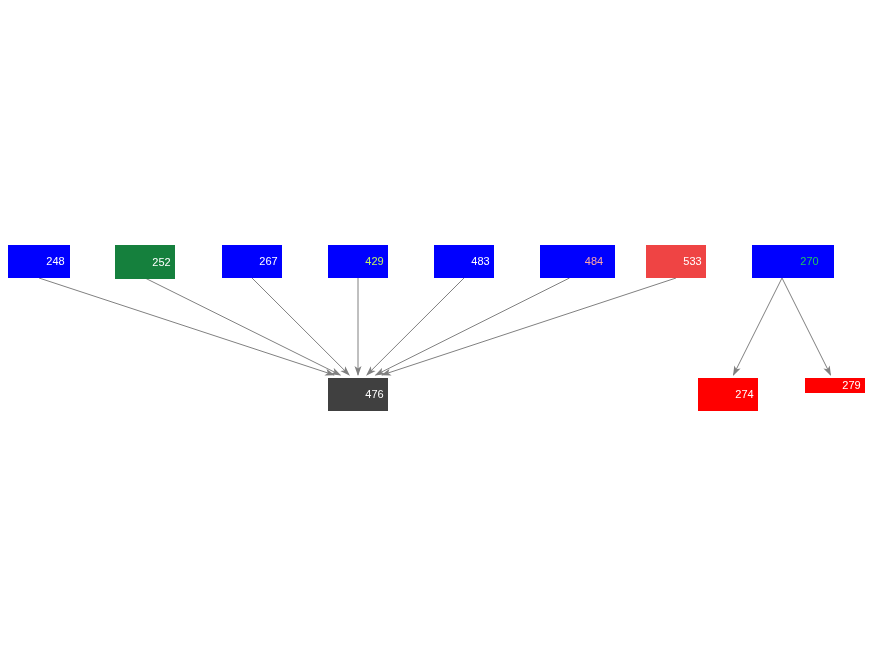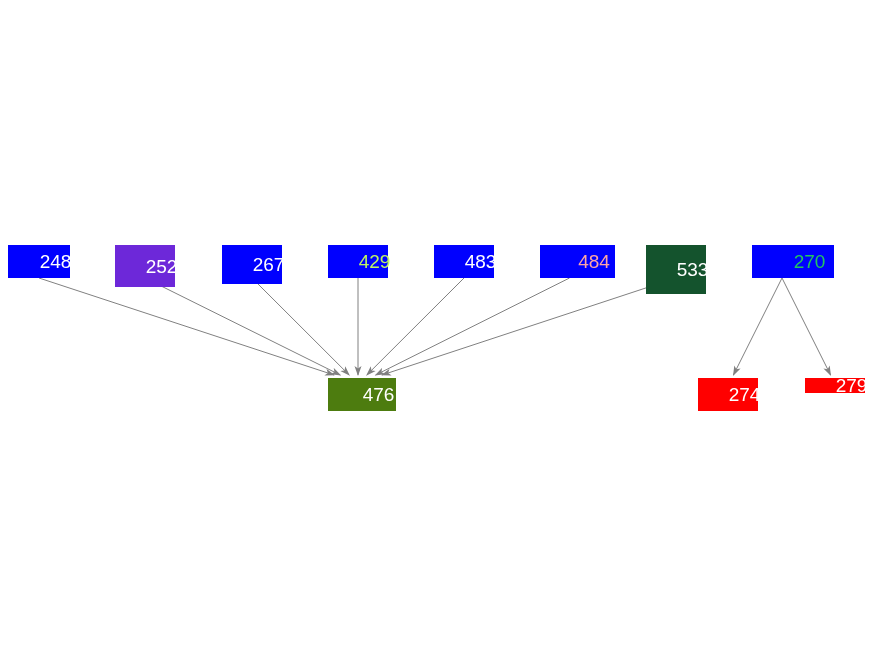--- a/index.html
+++ b/index.html
@@ -29,21 +29,21 @@
     left: 0;
     width: 100%;
     height: 100%;
   }
   .node {
     position: absolute;
     display: flex;
     align-items: center;
     justify-content: center;
     box-sizing: border-box;
-    font-size: 19px;
+    font-size: 11px;
     line-height: 1;
     color: #ffffff;
     user-select: none;
     padding-left: 33px;
   }
 </style>
 </head>
 <body>
 
 <div id="graph">
@@ -58,24 +58,24 @@
       <line x1="252" y1="278" x2="349.1666666666667" y2="375" stroke="#808080" stroke-width="1" marker-end="url(#arrowhead)"></line>
       <line x1="358" y1="278" x2="358" y2="375" stroke="#808080" stroke-width="1" marker-end="url(#arrowhead)"></line>
       <line x1="464" y1="278" x2="366.8333333333333" y2="375" stroke="#808080" stroke-width="1" marker-end="url(#arrowhead)"></line>
       <line x1="569.5" y1="278" x2="375.625" y2="375" stroke="#808080" stroke-width="1" marker-end="url(#arrowhead)"></line>
       <line x1="676" y1="278" x2="382" y2="375" stroke="#808080" stroke-width="1" marker-end="url(#arrowhead)"></line>
       <line x1="782" y1="278" x2="733.4166666666666" y2="375" stroke="#808080" stroke-width="1" marker-end="url(#arrowhead)"></line>
       <line x1="782" y1="278" x2="830.5833333333334" y2="375" stroke="#808080" stroke-width="1" marker-end="url(#arrowhead)"></line>
     </svg>
   <div id="node-layer">
       <div class="node" style="left: 8px; top: 245px; width: 62px; height: 33px; background: rgb(0, 0, 255); color: rgb(255, 255, 255);">248</div>
-      <div class="node" style="left: 115px; top: 245px; width: 60px; height: 42px; background: #6d28d9; color: rgb(255, 255, 255);">252</div>
-      <div class="node" style="left: 222px; top: 245px; width: 60px; height: 39px; background: rgb(0, 0, 255); color: rgb(255, 255, 255);">267</div>
+      <div class="node" style="left: 115px; top: 245px; width: 60px; height: 34px; background: #15803d; color: rgb(255, 255, 255);">252</div>
+      <div class="node" style="left: 222px; top: 245px; width: 60px; height: 33px; background: rgb(0, 0, 255); color: rgb(255, 255, 255);">267</div>
       <div class="node" style="left: 328px; top: 245px; width: 60px; height: 33px; background: rgb(0, 0, 255); color: #bef264;">429</div>
       <div class="node" style="left: 434px; top: 245px; width: 60px; height: 33px; background: rgb(0, 0, 255); color: rgb(255, 255, 255);">483</div>
       <div class="node" style="left: 540px; top: 245px; width: 75px; height: 33px; background: rgb(0, 0, 255); color: #fca5a5;">484</div>
-      <div class="node" style="left: 646px; top: 245px; width: 60px; height: 49px; background: #14532d; color: rgb(255, 255, 255);">533</div>
+      <div class="node" style="left: 646px; top: 245px; width: 60px; height: 33px; background: #ef4444; color: rgb(255, 255, 255);">533</div>
       <div class="node" style="left: 752px; top: 245px; width: 82px; height: 33px; background: rgb(0, 0, 255); color: #22c55e;">270</div>
-      <div class="node" style="left: 328px; top: 378px; width: 68px; height: 33px; background: #4d7c0f; color: rgb(255, 255, 255);">476</div>
+      <div class="node" style="left: 328px; top: 378px; width: 60px; height: 33px; background: #404040; color: rgb(255, 255, 255);">476</div>
       <div class="node" style="left: 698px; top: 378px; width: 60px; height: 33px; background: rgb(255, 0, 0); color: rgb(255, 255, 255);">274</div>
       <div class="node" style="left: 805px; top: 378px; width: 60px; height: 15px; background: rgb(255, 0, 0); color: rgb(255, 255, 255);">279</div>
     </div>
 </div>
 
 </body></html>

